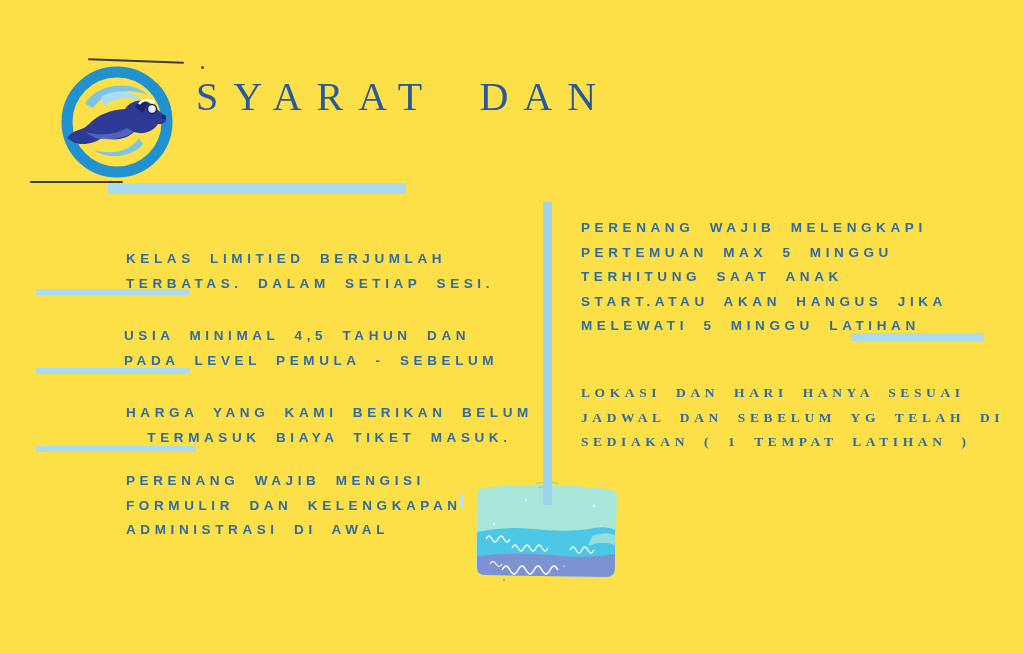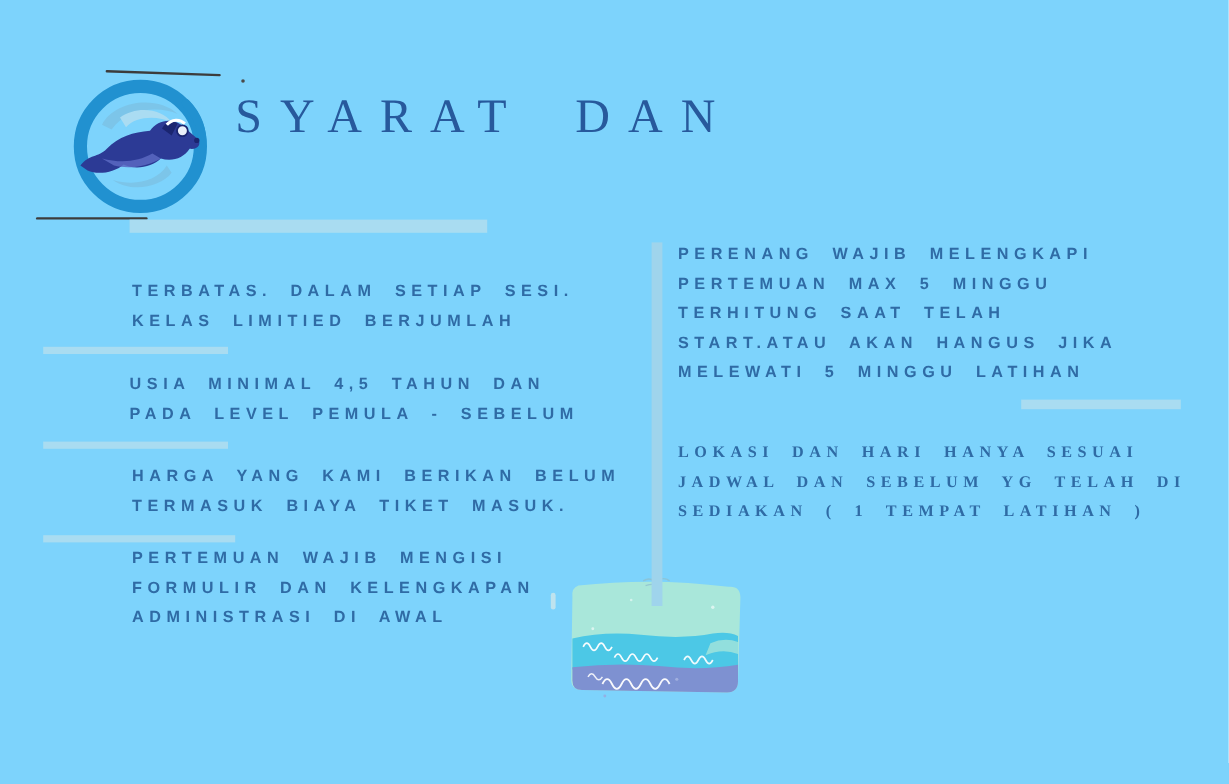--- a/index.html
+++ b/index.html
@@ -1,45 +1,45 @@
 <!DOCTYPE html>
 <html><head>
 <meta charset="utf-8">
 <style>
   html,body { margin:0; padding:0; background:#ffffff; }
   .page {
-    position:relative; width:1024px; height:653px; background:#7dd3fc;
+    position:relative; width:1024px; height:653px; background:#fde047;
     overflow:hidden; font-family:"Liberation Sans", sans-serif;
   }
   
   .logo { position:absolute; left:55px; top:60px; width:124px; height:124px; }
   .thin-line { position:absolute; background:#3c3c3c; height:2px; border-radius:1px; }
   .line-top  { left:88px;  top:60px;  width:96px; transform:rotate(2deg); }
   .line-left { left:30px;  top:181px; width:93px; }
   .dot-accent{ position:absolute; left:201px; top:66px; width:3px; height:3px;
                background:#4a4a4a; border-radius:50%; }
   .title {
     position:absolute; left:196px; top:76px; margin:0;
     font-family:"Liberation Serif", serif; font-weight:normal;
     color:#27599c; font-size:40px; line-height:42px;
     letter-spacing:15px; word-spacing:18px; white-space:nowrap;
   }
   .title span { display:block; }
   .title-bar { position:absolute; left:108px; top:183px; width:298px; height:11px;
                background:#a9dcf1; }
   
   .body {
-    position:absolute; margin:0; color:#2f6ba5; font-weight:bold;
+    position:absolute; margin:16px; color:#2f6ba5; font-weight:bold;
     font-size:13.5px; letter-spacing:4.6px; word-spacing:7px;
     line-height:24.6px; white-space:nowrap;
   }
   .body span { display:block; }
   .li1 { left:110px; top:231px; }
   .li2 { left:108px; top:308px; }
-  .li3 { left:110px; top:385px; }
+  .li3 { left:110px; top:385px;text-align:center; }
   .li4 { left:110px; top:453px; }
   .ri1 { left:565px; top:200px; }
   .ri2 { left:565px; top:365px;font-family:Liberation Serif, serif; }
   
   .hbar { position:absolute; background:#a9dcf1; }
   .lbar1 { left:36px; top:289px; width:154px; height:6px; }
   .lbar2 { left:36px; top:368px; width:154px; height:6px; }
   .lbar3 { left:36px; top:446px; width:160px; height:6px; }
   .rbar  { left:851px; top:333px; width:133px; height:8px; }
   .vbar  { position:absolute; left:543px; top:202px; width:9px; height:303px;
@@ -74,49 +74,49 @@
   <div class="thin-line line-top"></div>
   <div class="dot-accent"></div>
   <div class="thin-line line-left"></div>
 
   <h1 class="title">
     <span>SYARAT DAN</span>
   </h1>
   <div class="title-bar"></div>
 
   <p class="body li1">
+    <span>KELAS LIMITIED BERJUMLAH</span>
     <span>TERBATAS. DALAM SETIAP SESI.</span>
-    <span>KELAS LIMITIED BERJUMLAH</span>
   </p>
   <div class="hbar lbar1"></div>
 
   <p class="body li2">
     <span>USIA MINIMAL 4,5 TAHUN DAN</span>
     <span>PADA LEVEL PEMULA - SEBELUM</span>
   </p>
   <div class="hbar lbar2"></div>
 
   <p class="body li3">
     <span>HARGA YANG KAMI BERIKAN BELUM</span>
     <span>TERMASUK BIAYA TIKET MASUK.</span>
   </p>
   <div class="hbar lbar3"></div>
 
   <p class="body li4">
-    <span>PERTEMUAN WAJIB MENGISI</span>
+    <span>PERENANG WAJIB MENGISI</span>
     <span>FORMULIR DAN KELENGKAPAN</span>
     <span>ADMINISTRASI DI AWAL</span>
   </p>
 
   <div class="vbar"></div>
 
   <p class="body ri1">
     <span>PERENANG WAJIB MELENGKAPI</span>
     <span>PERTEMUAN MAX 5 MINGGU</span>
-    <span>TERHITUNG SAAT TELAH</span>
+    <span>TERHITUNG SAAT ANAK</span>
     <span>START.ATAU AKAN HANGUS JIKA</span>
     <span>MELEWATI 5 MINGGU LATIHAN</span>
   </p>
   <div class="hbar rbar"></div>
 
   <p class="body ri2">
     <span>LOKASI DAN HARI HANYA SESUAI</span>
     <span>JADWAL DAN SEBELUM YG TELAH DI</span>
     <span>SEDIAKAN ( 1 TEMPAT LATIHAN )</span>
   </p>

